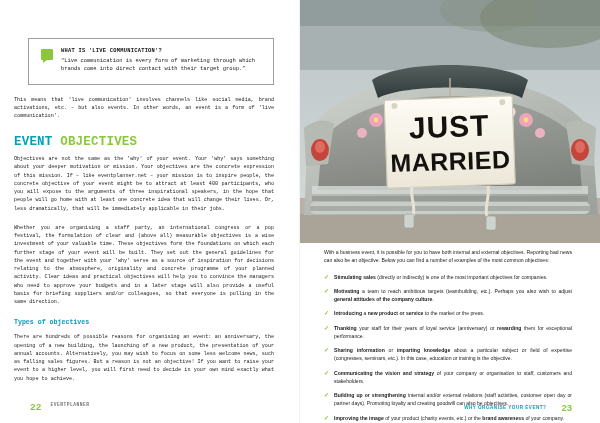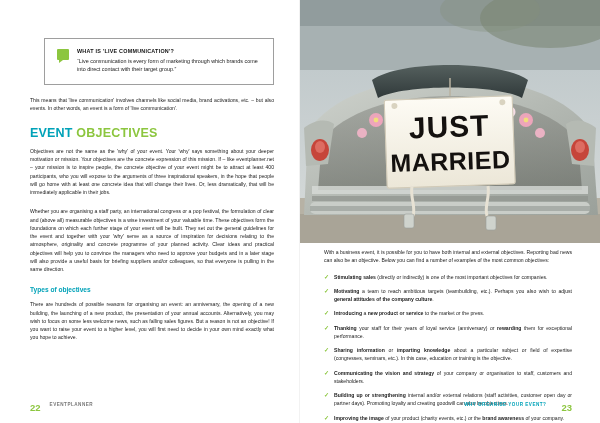--- a/index.html
+++ b/index.html
@@ -4,21 +4,21 @@
 <style>
   html,body{margin:0;padding:0;}
   body{
     width:600px;height:423px;
     background:#ffffff;
     font-family:"Liberation Sans", sans-serif;
     overflow:hidden;
   }
   .spread{position:relative;width:600px;height:423px;display:flex;}
   .page{position:relative;box-sizing:border-box;height:423px;}
-  .page-left{width:300px;padding:26px 26px 0 30px;}
+  .page-left{width:300px;padding:26px 26px 0 14px;font-family:Liberation Mono, monospace;}
   .page-right{width:300px;padding:26px 28px 0 24px;}
 
   
   .callout{
     margin:12px 0 0 14px;
     border:1px solid #9e9e9e;
     padding:9px 10px 10px 12px;
     display:flex;
     gap:8px;
     align-items:flex-start;
@@ -114,21 +114,21 @@
   
   .footer{
     position:absolute;
     bottom:10px;
     font-size:5.2px;
     letter-spacing:.6px;
     color:#00a2b8;
     text-transform:uppercase;
   }
   .footer-left{left:30px;display:flex;align-items:flex-start;gap:9px;}
-  .footer-right{right:28px;display:flex;align-items:flex-start;gap:15px;margin-top:28px;}
+  .footer-right{right:28px;display:flex;align-items:center;gap:15px;margin-top:28px;}
   .pnum{
     font-size:9.5px;
     font-weight:bold;
     color:#8cc63f;
     letter-spacing:0;
   }
   .ftext{color:#777;font-weight:bold;font-size:4.6px;letter-spacing:.5px;}
   .ftext.teal{color:#00a2b8;}
   .gutter{
     position:absolute;left:299px;top:0;width:1px;height:423px;

